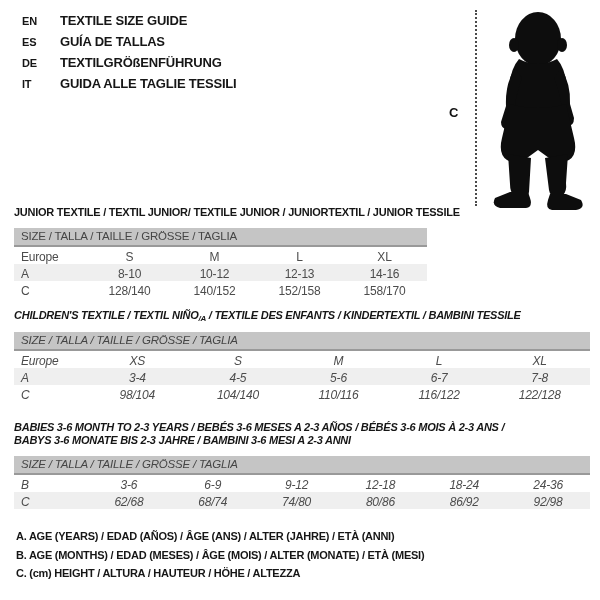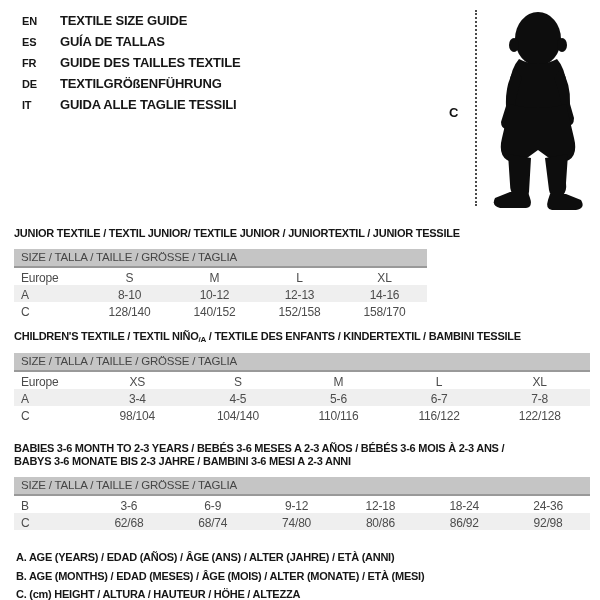--- a/index.html
+++ b/index.html
@@ -13,21 +13,21 @@
   .lang-code{display:inline-block;width:38px;font-weight:700;font-size:11px;letter-spacing:-0.2px;}
   .lang-title{font-weight:700;font-size:13px;letter-spacing:-0.2px;}
   
   .figure{position:absolute;top:6px;right:2px;width:160px;height:208px;}
   .measure-line{position:absolute;left:37px;top:4px;height:196px;border-left:2px dotted #4a4a4a;}
   .measure-label{position:absolute;left:11px;top:99px;font-size:13px;font-weight:700;color:#111;}
   .figure svg{position:absolute;right:2px;top:2px;}
   
   section.tbl{margin-left:14px;}
   .narrow{width:413px;}
-  .full{width:576px;}
+  .full{width:576px;font-style:italic;}
   .s1{margin-top:112px;}
   .s2{margin-top:11px;}
   .s3{margin-top:19px;}
   .tbl-title{font-size:11px;font-weight:700;letter-spacing:-0.25px;color:#161616;
              line-height:13px;margin-bottom:9px;white-space:nowrap;}
   .tbl-title .sub{font-size:8px;position:relative;top:2px;}
   .size-bar{height:17px;line-height:17px;background:var(--header-bar-bg,#c5c5c5);
             border-bottom:2px solid var(--header-bar-border,#999999);
             padding-left:7px;font-size:11.5px;color:#454545;letter-spacing:-0.2px;}
   .trow{display:flex;align-items:flex-end;height:17px;font-size:12px;
@@ -44,23 +44,20 @@
 <body>
 
 <div class="page">
 
   <div class="lang-block">
     <div class="lang-row">
       <span class="lang-code">EN</span><span class="lang-title">TEXTILE SIZE GUIDE</span>
     </div>
     <div class="lang-row">
       <span class="lang-code">ES</span><span class="lang-title">GUÍA DE TALLAS</span>
-    </div>
-    <div class="lang-row">
-      <span class="lang-code">FR</span><span class="lang-title">GUIDE DES TAILLES TEXTILE</span>
     </div>
     <div class="lang-row">
       <span class="lang-code">DE</span><span class="lang-title">TEXTILGRÖßENFÜHRUNG</span>
     </div>
     <div class="lang-row">
       <span class="lang-code">IT</span><span class="lang-title">GUIDA ALLE TAGLIE TESSILI</span>
     </div>
   </div>
 
   <div class="figure">

